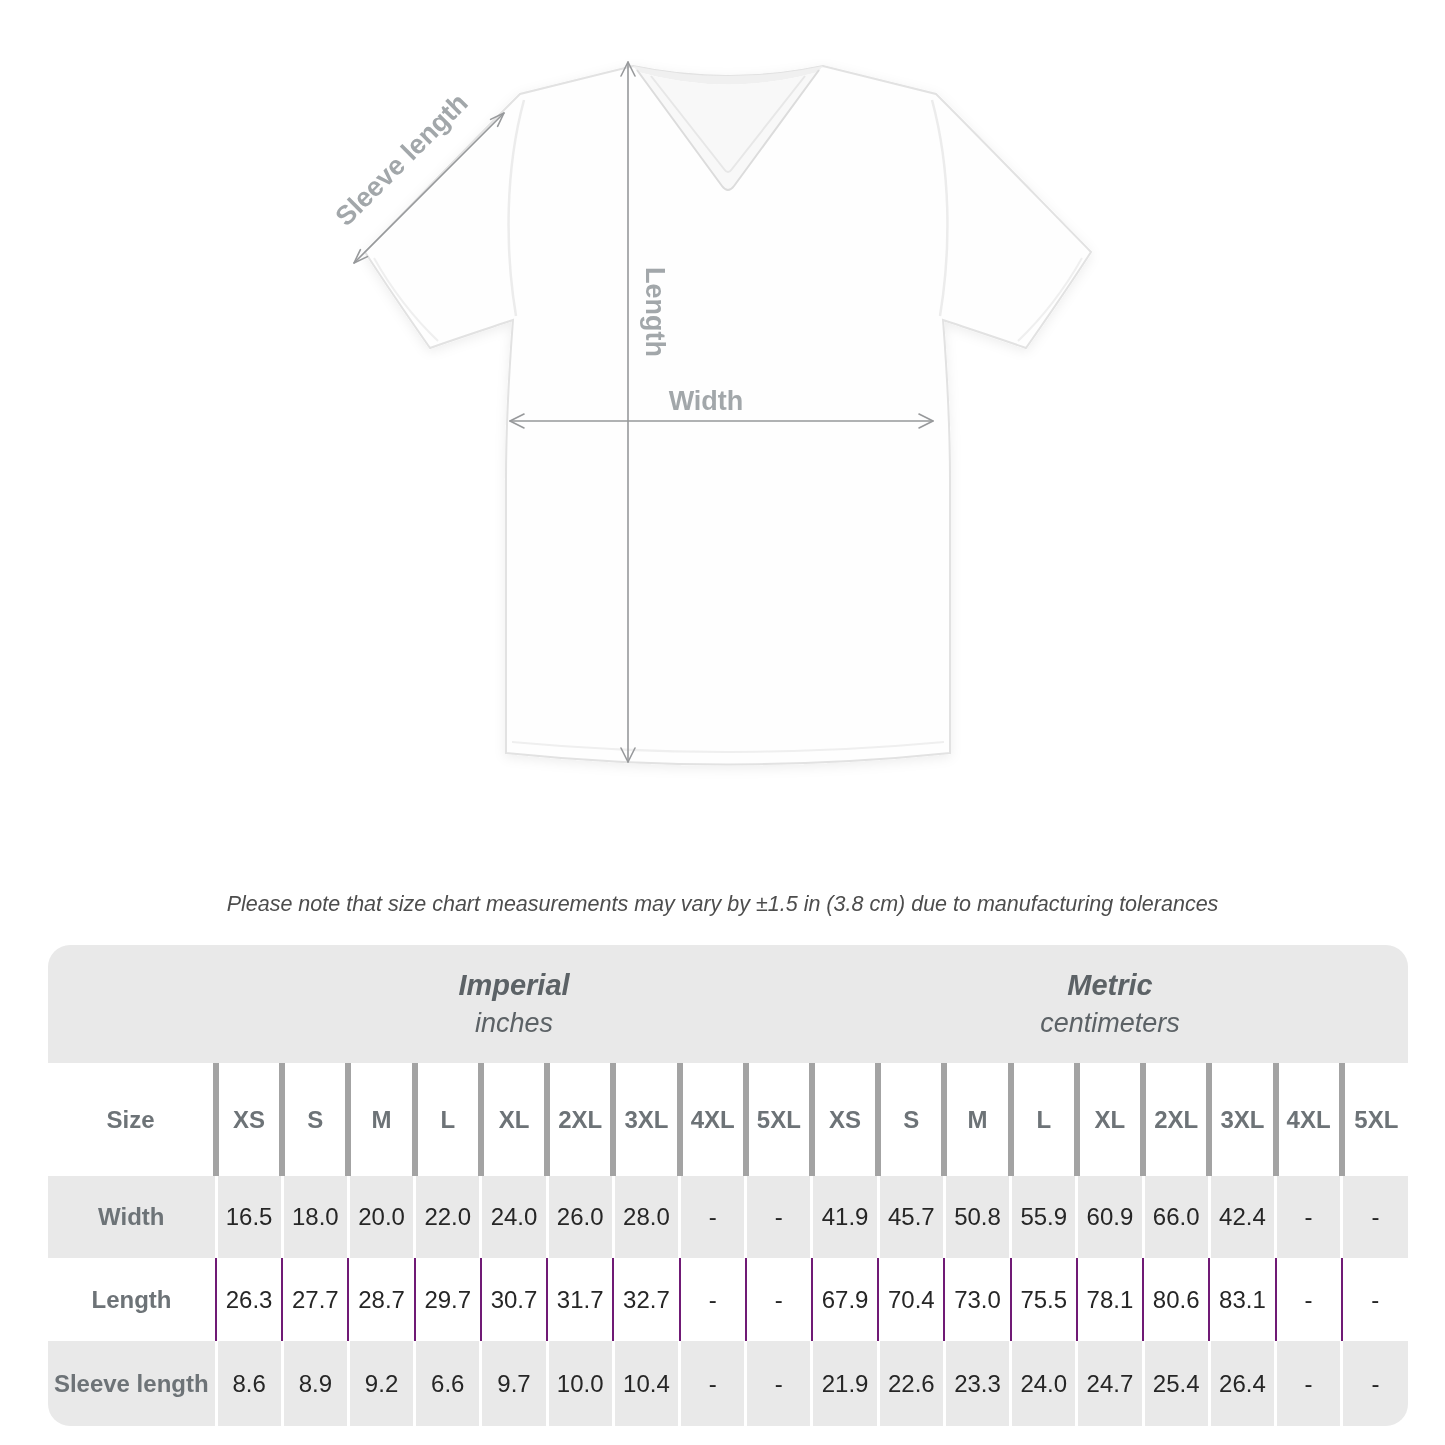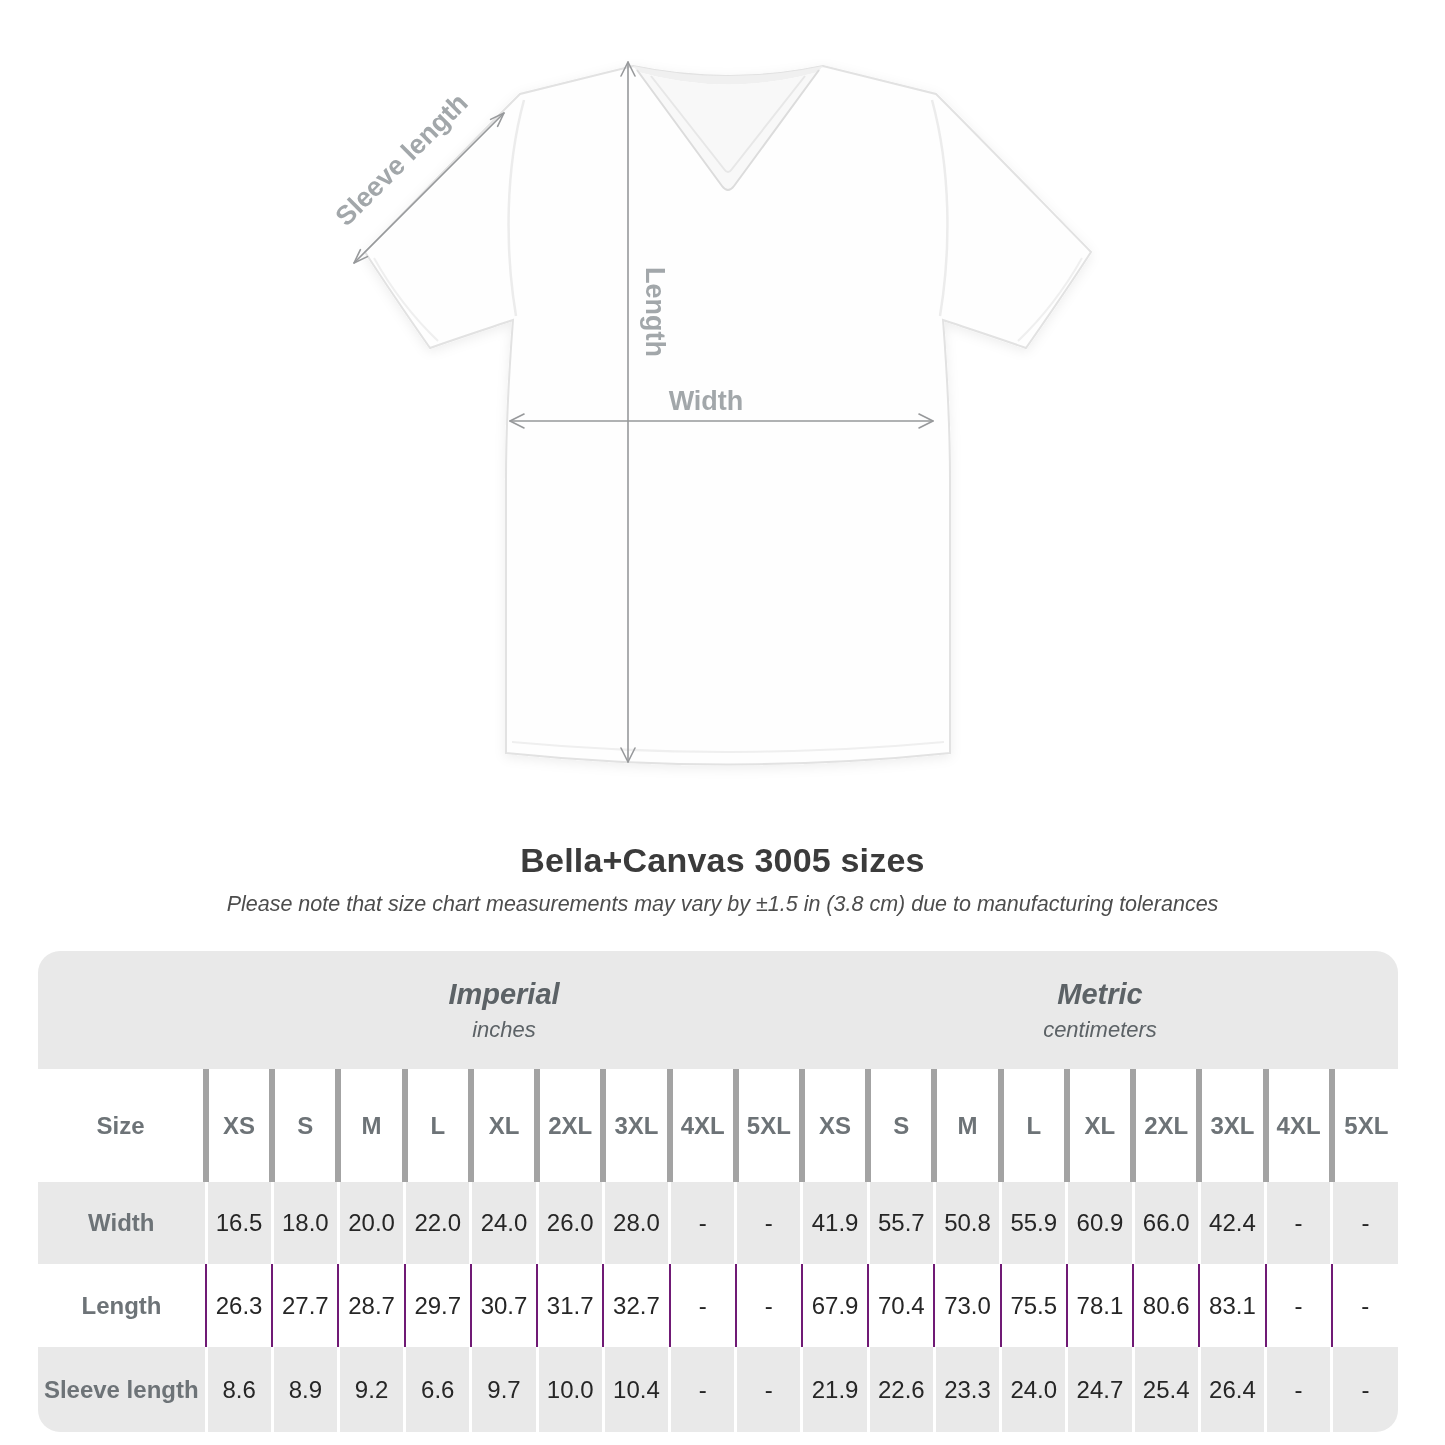--- a/index.html
+++ b/index.html
@@ -9,32 +9,32 @@
   
   .figure{position:absolute;top:0;left:0;width:1445px;height:835px;}
 
   
   .title{position:absolute;top:841px;left:0;width:1445px;text-align:center;
          font-size:34px;font-weight:bold;color:#3b3b3b;letter-spacing:.2px;}
   .subtitle{position:absolute;top:892px;left:0;width:1445px;text-align:center;
          font-size:21.5px;font-style:italic;color:#4d4d4d;}
 
   
-  .table-wrap{position:absolute;top:945px;left:38px;width:1360px;border-radius:22px;overflow:hidden;background:#fff;margin-top:6px;}
+  .table-wrap{position:absolute;top:945px;left:48px;width:1360px;border-radius:22px;overflow:hidden;background:#fff;}
   table{width:100%;border-collapse:collapse;table-layout:fixed;}
   col.c-label{width:168px;}
   td{text-align:center;vertical-align:middle;font-size:24px;padding:0;}
   tr.r-group{height:118px;}
   tr.r-head{height:113px;}
   tr.r-width{height:82px;}
   tr.r-length{height:83px;}
   tr.r-sleeve{height:85px;}
   .gray{background:#e9e9e9;}
   .g-label{font-size:29px;font-weight:bold;font-style:italic;color:#5c6266;line-height:1;}
-  .g-unit{font-size:22px;font-style:italic;color:#5c6266;margin-top:10px;line-height:1;}
+  .g-unit{font-size:27px;font-style:italic;color:#5c6266;margin-top:10px;line-height:1;}
   .rl{font-weight:bold;color:#6d7377;}
   .val{color:#262626;}
   tr.r-head td + td{border-left:6px solid #a3a3a3;}
   tr.white-row td + td{border-left:2px solid #701a75;}
   tr.gray-row td + td{border-left:3px solid #ffffff;}
 </style>
 </head>
 <body>
 
 <div class="page">
@@ -101,21 +101,20 @@
       </g>
     </g>
 
     <g fill="#a2a7aa" font-family="Liberation Sans, sans-serif" font-size="27" font-weight="bold" text-anchor="middle">
       <text x="408" y="166" transform="rotate(-45 408 166)">Sleeve length</text>
       <text x="646" y="312" transform="rotate(90 646 312)">Length</text>
       <text x="706" y="410">Width</text>
     </g>
   </svg>
 
-  <div class="title">Bella+Canvas 3005 sizes</div>
   <div class="subtitle">Please note that size chart measurements may vary by ±1.5 in (3.8 cm) due to manufacturing tolerances</div>
 
   <div class="table-wrap">
     <table>
       <colgroup>
         <col class="c-label">
         <col span="18">
       </colgroup>
 
       <tbody>
@@ -158,21 +157,21 @@
         <td class="val gray">16.5</td>
         <td class="val gray">18.0</td>
         <td class="val gray">20.0</td>
         <td class="val gray">22.0</td>
         <td class="val gray">24.0</td>
         <td class="val gray">26.0</td>
         <td class="val gray">28.0</td>
         <td class="val gray">-</td>
         <td class="val gray">-</td>
         <td class="val gray">41.9</td>
-        <td class="val gray">55.7</td>
+        <td class="val gray">45.7</td>
         <td class="val gray">50.8</td>
         <td class="val gray">55.9</td>
         <td class="val gray">60.9</td>
         <td class="val gray">66.0</td>
         <td class="val gray">42.4</td>
         <td class="val gray">-</td>
         <td class="val gray">-</td>
       </tr>
 
       <tr class="r-length white-row">

